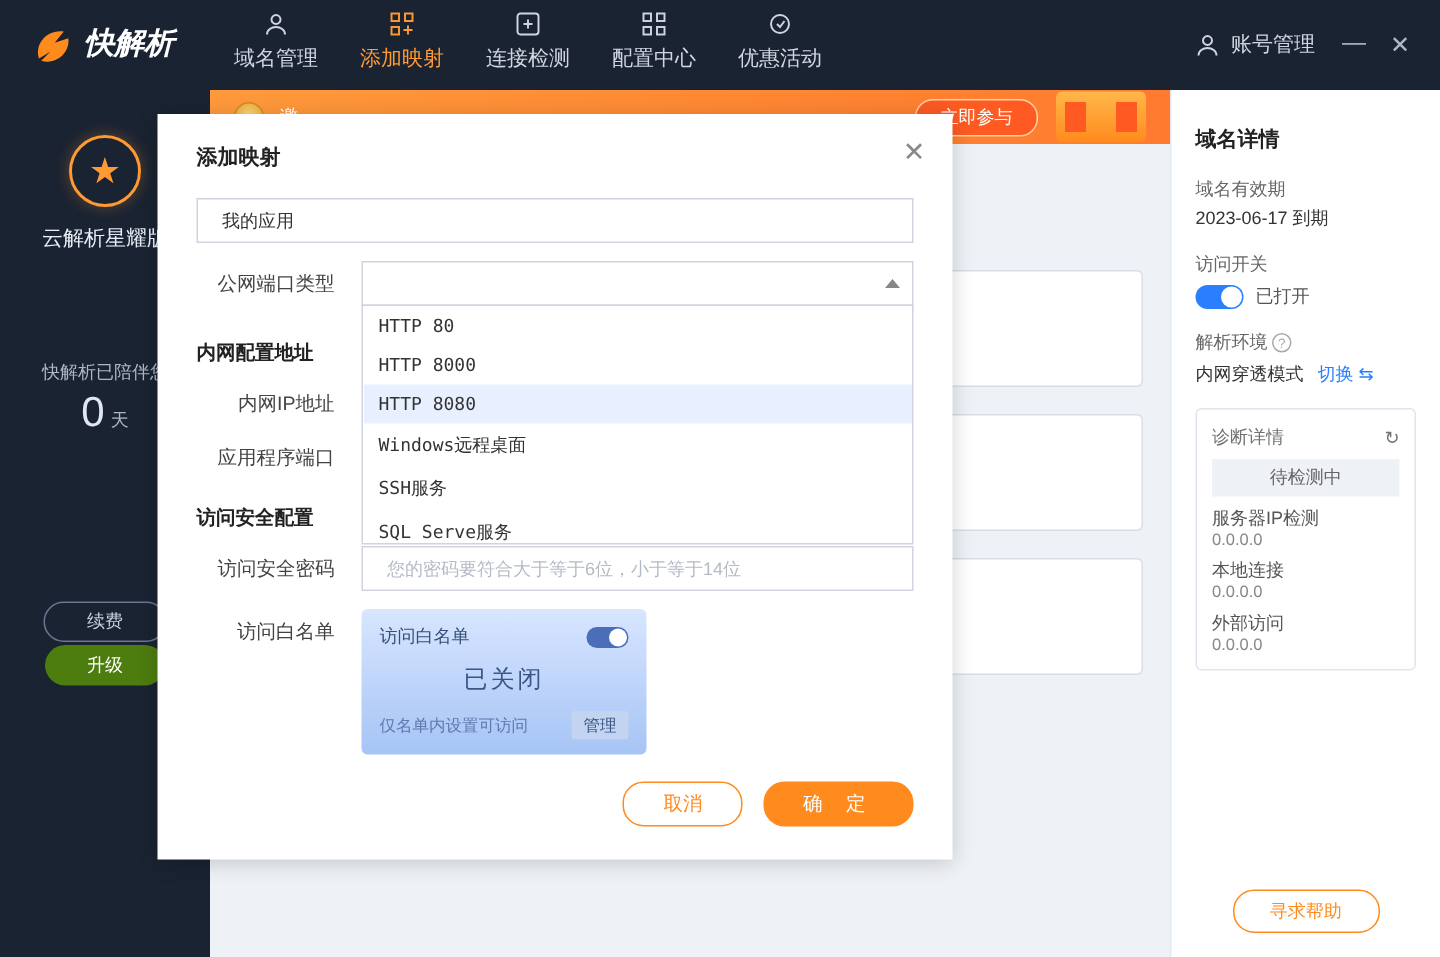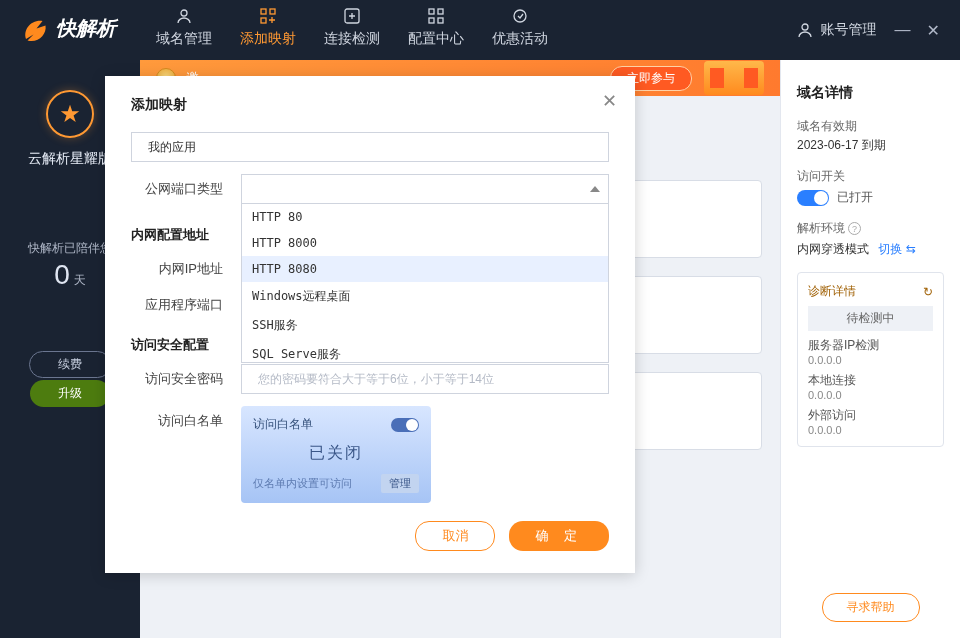--- a/index.html
+++ b/index.html
@@ -20,21 +20,21 @@
 
 
 .main { display: flex; height: 578px; }
 .sidebar { width: 140px; background: #1a2332; color: #c8d0e0; display: flex; flex-direction: column; align-items: center; padding-top: 30px; font-size: 13px; }
 .side-logo { width: 48px; height: 48px; border-radius: 50%; border: 2px solid #ff9933; display: flex; align-items: center; justify-content: center; margin-bottom: 12px; box-shadow: 0 0 10px rgba(255,153,51,.3); }
 .star { color: #ff9933; font-size: 24px; }
 .side-title { font-size: 14px; color: #e8eef8; margin-bottom: 72px; }
 .side-stats { text-align: center; color: #aeb6c6; font-size: 12px; }
 .side-days { font-size: 28px; color: #e0e6f2; margin-top: 2px; }
 .side-days small { font-size: 12px; color: #aeb6c6; margin-left: 4px; }
-.side-btn { margin-top: 60px; border: 1px solid #6b7690; color: #c8d0e0; background: transparent; border-radius: 14px; padding: 4px 28px; font-size: 12px; cursor: pointer; text-align: right; }
+.side-btn { margin-top: 110px; border: 1px solid #6b7690; color: #c8d0e0; background: transparent; border-radius: 14px; padding: 4px 28px; font-size: 12px; cursor: pointer; text-align: right; }
 .side-btn-upgrade { margin-top: 2px; border: none; color: #fff; background: #4d7c0f; border-radius: 14px; padding: 5px 28px; font-size: 12px; cursor: pointer; }
 .side-footer { margin-top: auto; padding-bottom: 20px; text-align: center; color: #8a92a6; font-size: 11px; line-height: 1.6; }
 
 .content { flex: 1; background: #eef1f6; position: relative; }
 .banner { height: 36px; background: linear-gradient(90deg, #ff9a3c, #ff7a2e); display: flex; align-items: center; padding: 0 16px; color: #fff; font-size: 13px; }
 .banner-coin { width: 20px; height: 20px; border-radius: 50%; background: radial-gradient(#ffe28a,#e8a22e); margin-right: 10px; border: 1px solid #d48a1e; }
 .banner-btn { margin-left: auto; background: #ff5a22; color: #fff; border: 1px solid #ffd2a6; border-radius: 12px; padding: 3px 16px; font-size: 12px; cursor: pointer; }
 .banner-gift { width: 60px; height: 34px; margin-left: 12px; background:
   linear-gradient(#ffb84a,#ff8a1e); border-radius: 4px; position: relative; }
 .banner-gift::before, .banner-gift::after { content:""; position:absolute; width:14px; height:20px; background:#ff5a22; top:7px; left:6px; }
@@ -45,21 +45,21 @@
 .tabs { display: flex; gap: 26px; font-size: 14px; color: #555; margin-left: 6px; margin-bottom: 4px; }
 
 .right-panel { width: 180px; background: #fff; border-left: 1px solid #e3e7ef; padding: 24px 16px 16px; font-size: 13px; color: #333; display: flex; flex-direction: column; gap: 14px; }
 .rp-title { font-size: 14px; font-weight: 600; color: #222; margin-bottom: 2px; }
 .rp-sub { font-size: 12px; color: #666; }
 .rp-row { display: flex; align-items: center; justify-content: space-between; font-size: 12px; color: #555; }
 .toggle { width: 32px; height: 16px; border-radius: 8px; background: #2a7fff; position: relative; cursor: pointer; }
 .toggle::after { content:""; position:absolute; right:1px; top:1px; width:14px; height:14px; background:#fff; border-radius:50%; }
 .rp-link { color: #2a7fff; font-size: 12px; cursor: pointer; }
 .diag-box { border: 1px solid #e0e4ec; border-radius: 4px; padding: 10px; font-size: 12px; color: #555; }
-.diag-head { display: flex; justify-content: space-between; align-items: center; margin-bottom: 6px; font-size: 12px; color: #a16207; }
+.diag-head { display: flex; justify-content: space-between; align-items: center; margin-bottom: 6px; font-size: 12px; color: #737373; }
 .diag-status { background: #eef1f6; text-align: center; padding: 4px 0; font-size: 12px; color: #666; margin-bottom: 6px; }
 .diag-row { margin-top: 6px; }
 .diag-row .val { color: #888; font-size: 11px; }
 .help-btn { margin-top: auto; align-self: center; border: 1px solid #ff8a1e; color: #ff8a1e; background: #fff; border-radius: 14px; padding: 5px 24px; font-size: 12px; cursor: pointer; }
 
 
 .modal { position: absolute; top: 0; left: 0; right: 180px; bottom: 0; display: flex; justify-content: center; }
 .dialog { width: 530px; background: #fff; position: absolute; top: 16px; box-shadow: 0 2px 14px rgba(0,0,0,.18); padding: 20px 26px 22px; font-size: 13px; color: #333; }
 .dlg-title { font-size: 14px; font-weight: 600; color: #222; }
 .close-x { position: absolute; top: 14px; right: 18px; font-size: 18px; color: #888; cursor: pointer; }

